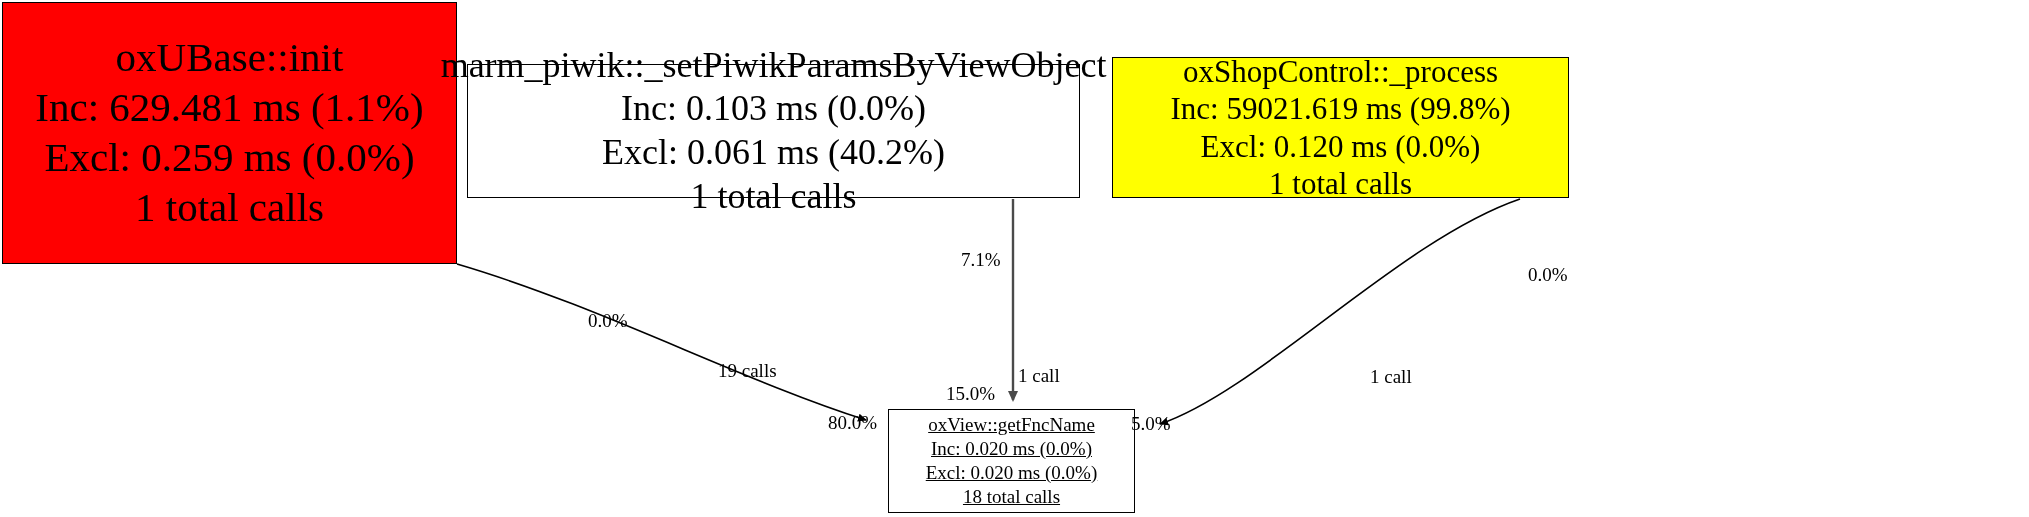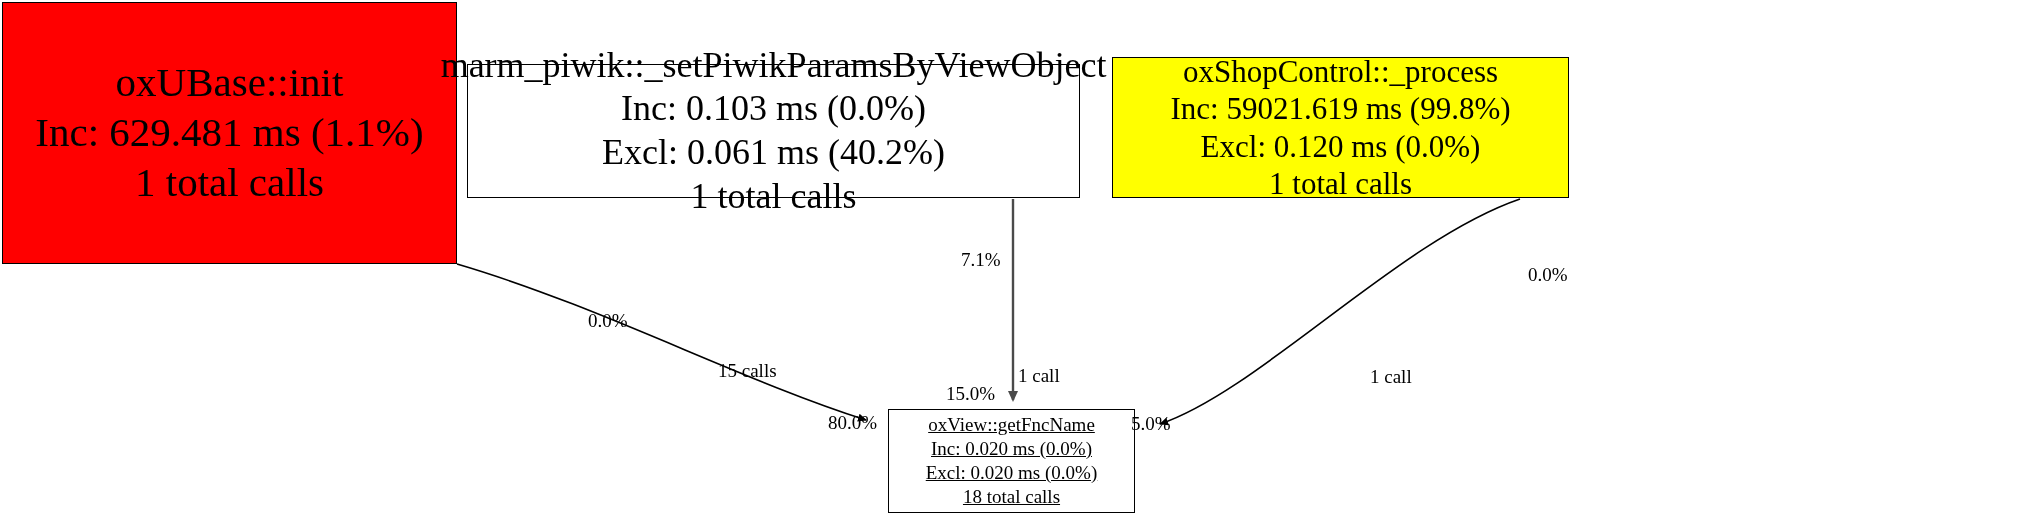--- a/index.html
+++ b/index.html
@@ -101,20 +101,21 @@
     <path d="M 457 264 C 600 306, 740 380, 866 420" fill="none" stroke="#000000" stroke-width="1.6" marker-end="url(#arrow)"></path>
 
     <path d="M 1013 199 L 1013 400" fill="none" stroke="#4a4a4a" stroke-width="2.4" marker-end="url(#arrowgray)"></path>
 
     <path d="M 1520 199 C 1400 240, 1260 390, 1160 424" fill="none" stroke="#000000" stroke-width="1.6" marker-end="url(#arrow)"></path>
   </svg>
 
   <div class="node" id="node-init" style="background: rgb(255, 0, 0); border-color: rgb(0, 0, 0);">
     <span class="nline">oxUBase::init</span>
     <span class="nline">Inc: 629.481 ms (1.1%)</span>
+    <span class="nline">Excl: 0.259 ms (0.0%)</span>
     <span class="nline">1 total calls</span>
   </div>
 
   <div class="node" id="node-piwik" style="background: rgb(255, 255, 255); border-color: rgb(0, 0, 0);">
     <span class="nline">marm_piwik::_setPiwikParamsByViewObject</span>
     <span class="nline">Inc: 0.103 ms (0.0%)</span>
     <span class="nline">Excl: 0.061 ms (40.2%)</span>
     <span class="nline">1 total calls</span>
   </div>
 
@@ -126,21 +127,21 @@
   </div>
 
   <div class="node" id="node-getfnc" style="background: rgb(255, 255, 255); border-color: rgb(0, 0, 0);">
     <span class="nline">oxView::getFncName</span>
     <span class="nline">Inc: 0.020 ms (0.0%)</span>
     <span class="nline">Excl: 0.020 ms (0.0%)</span>
     <span class="nline">18 total calls</span>
   </div>
 
   <span class="edge-label" style="left:588px; top:311px;">0.0%</span>
-  <span class="edge-label" style="left:718px; top:361px;">15 calls</span>
+  <span class="edge-label" style="left:718px; top:361px;">19 calls</span>
   <span class="edge-label" style="left:828px; top:413px;">80.0%</span>
 
   <span class="edge-label" style="left:961px; top:250px;">7.1%</span>
   <span class="edge-label" style="left:1018px; top:366px;">1 call</span>
   <span class="edge-label" style="left:946px; top:384px;text-align:right;">15.0%</span>
 
   <span class="edge-label" style="left:1528px; top:265px;">0.0%</span>
   <span class="edge-label" style="left:1370px; top:367px;">1 call</span>
   <span class="edge-label" style="left:1131px; top:414px;">5.0%</span>
 

